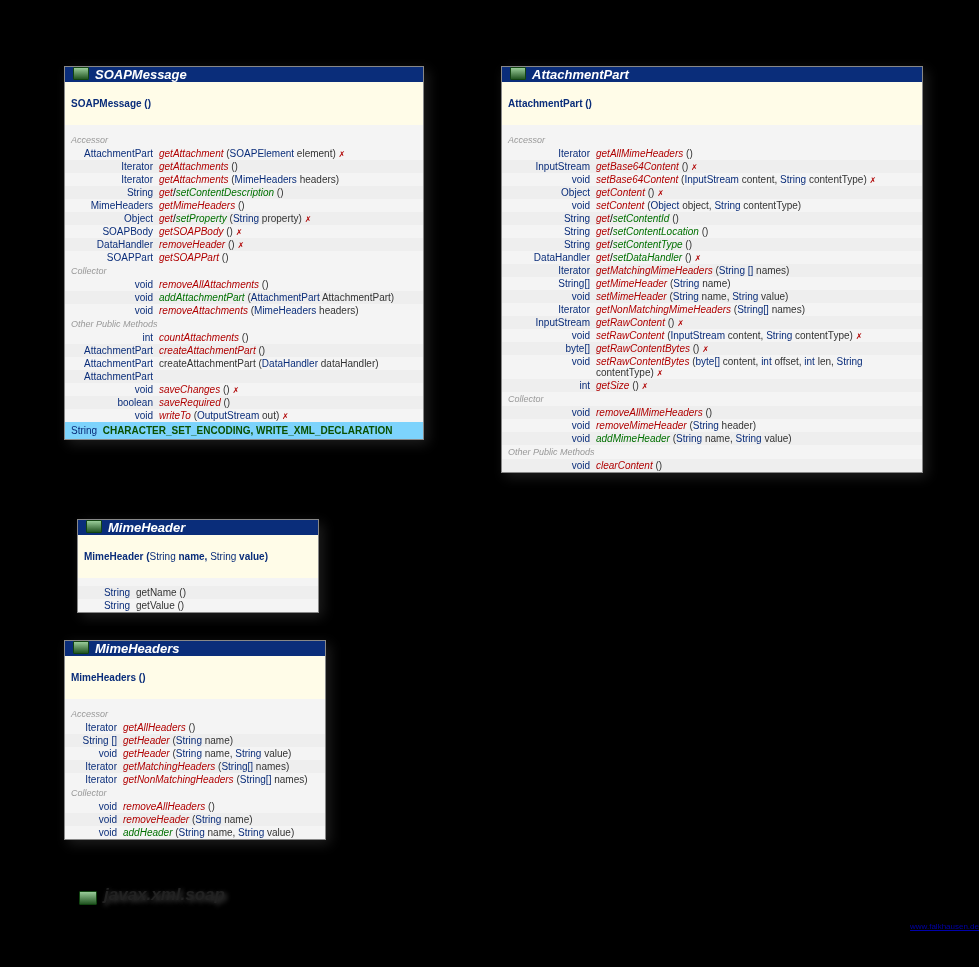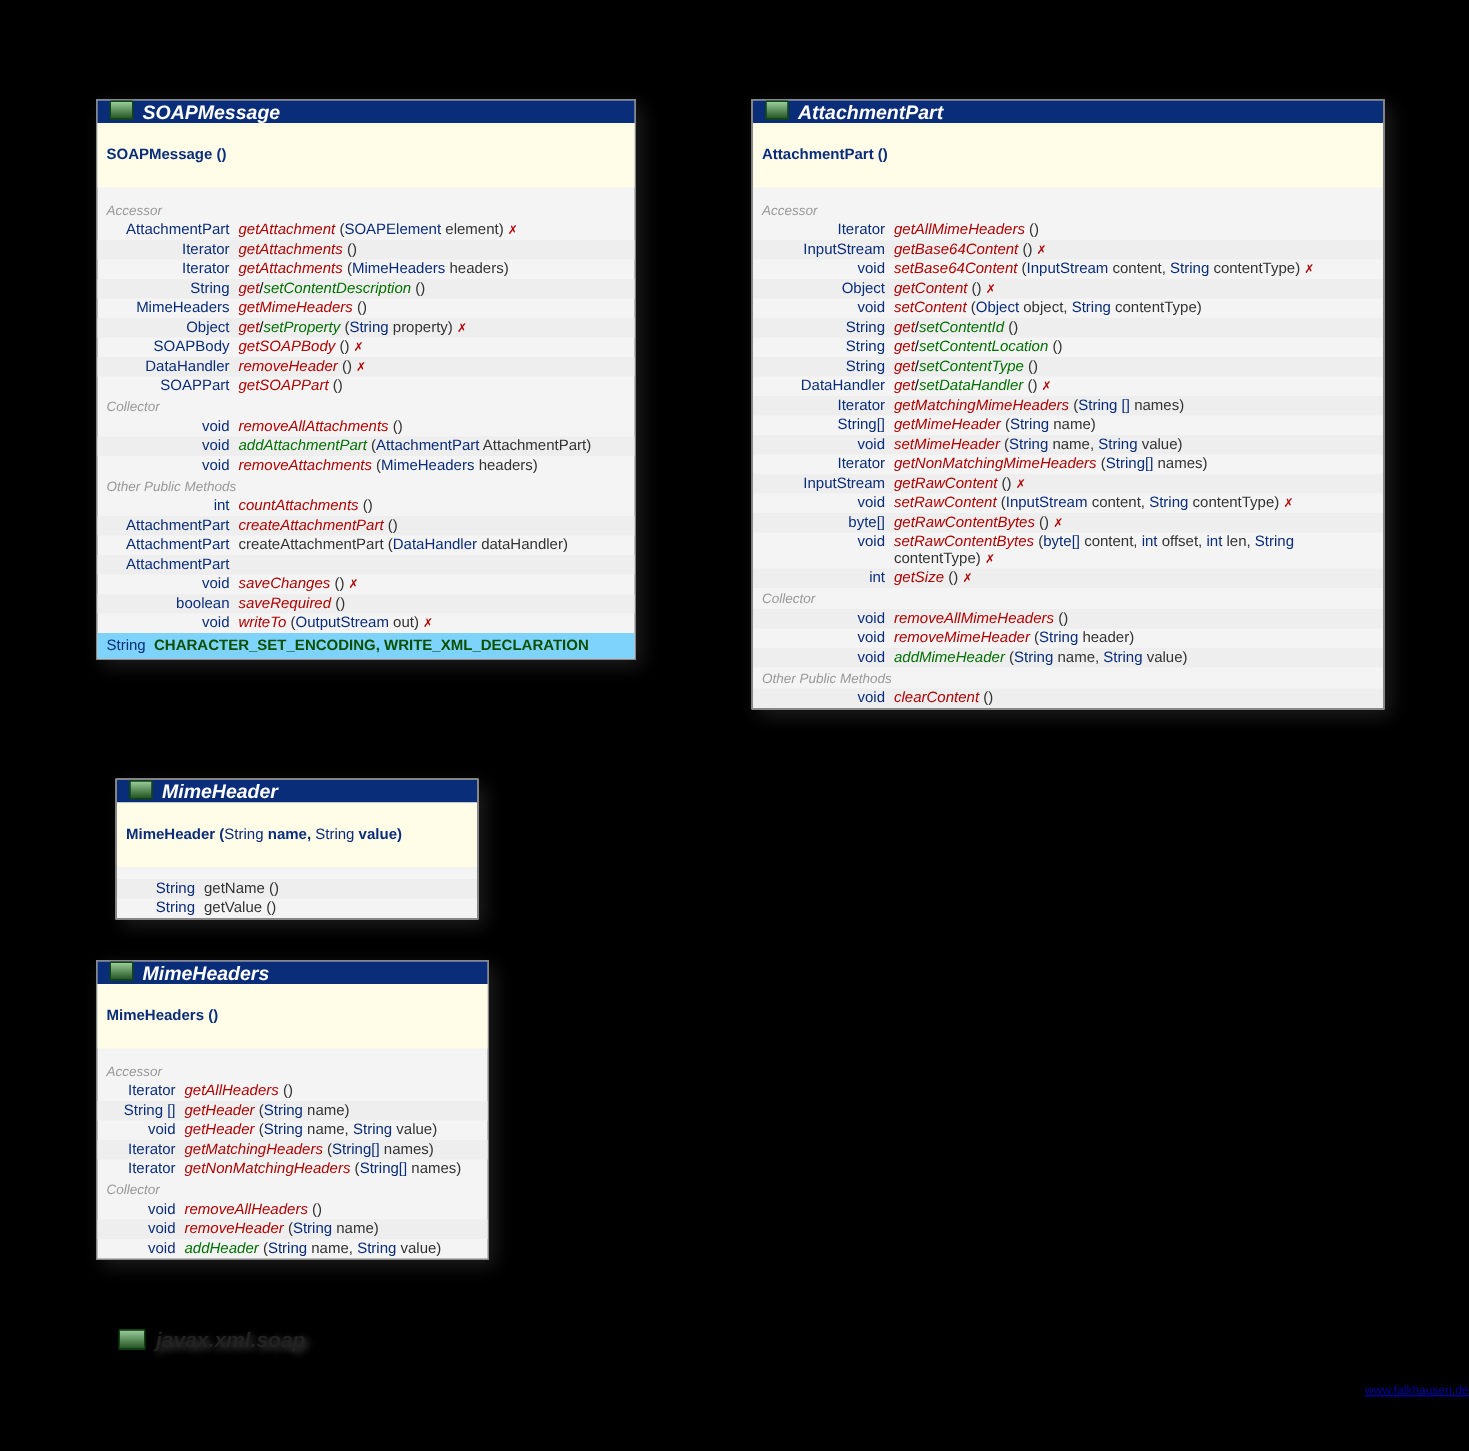--- a/index.html
+++ b/index.html
@@ -13,21 +13,21 @@
 .ret{color:#0a2d7a;width:82px;text-align:right;padding-right:6px;flex-shrink:0}
 .ret2{color:#0a2d7a;width:46px;text-align:right;padding-right:6px;flex-shrink:0}
 .meth{flex:1}
 .m{color:#b00000;font-style:italic}
 .g{color:#007000;font-style:italic}
 .p{color:#333}
 .t{color:#0a2d7a}
 .ex{color:#b00000;font-size:8px}
 .const{background:#7dd3fc;padding:3px 6px;font-weight:bold;color:#0a5000}
 .const .t{color:#0a2d7a;font-weight:normal}
-.pkg{position:absolute;display:flex;align-items:center;font-weight:bold;font-style:italic;font-size:14px;color:#222}
+.pkg{position:absolute;display:flex;align-items:flex-end;font-weight:bold;font-style:italic;font-size:17px;color:#222}
 .pkg .icon{width:16px;height:12px;background:linear-gradient(#9c9,#252);border:1px solid #141;margin-right:7px;border-radius:1px}
 .link{position:absolute;color:#00a;font-size:8px;text-decoration:underline}
 </style>
 </head>
 <body>
 
 <div id="root">
     <div class="box" style="left: 64px; top: 66px; width: 358px;">
       <div class="title">
         <span class="icon"></span>

